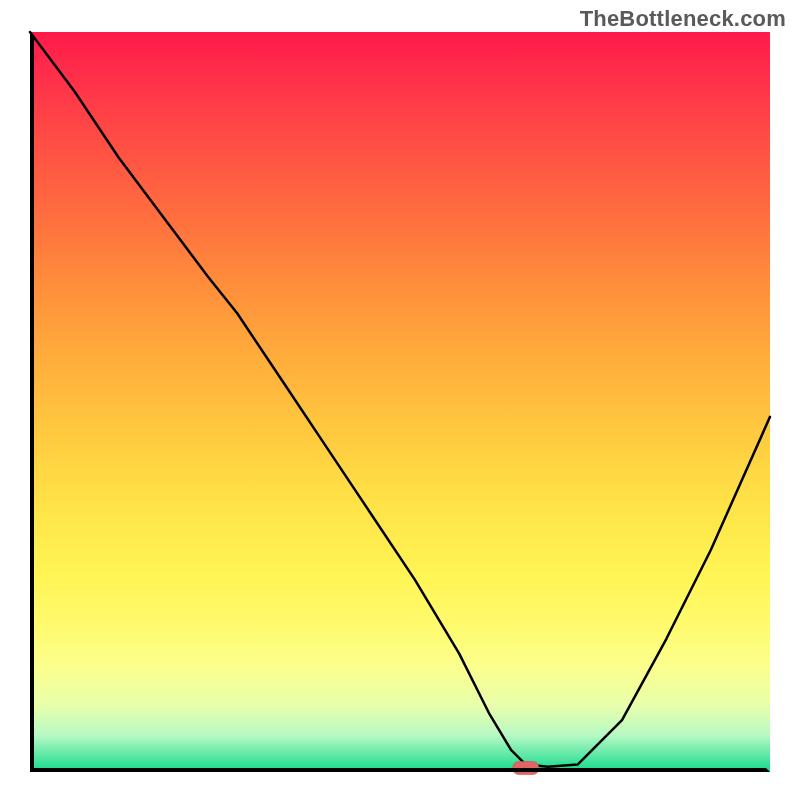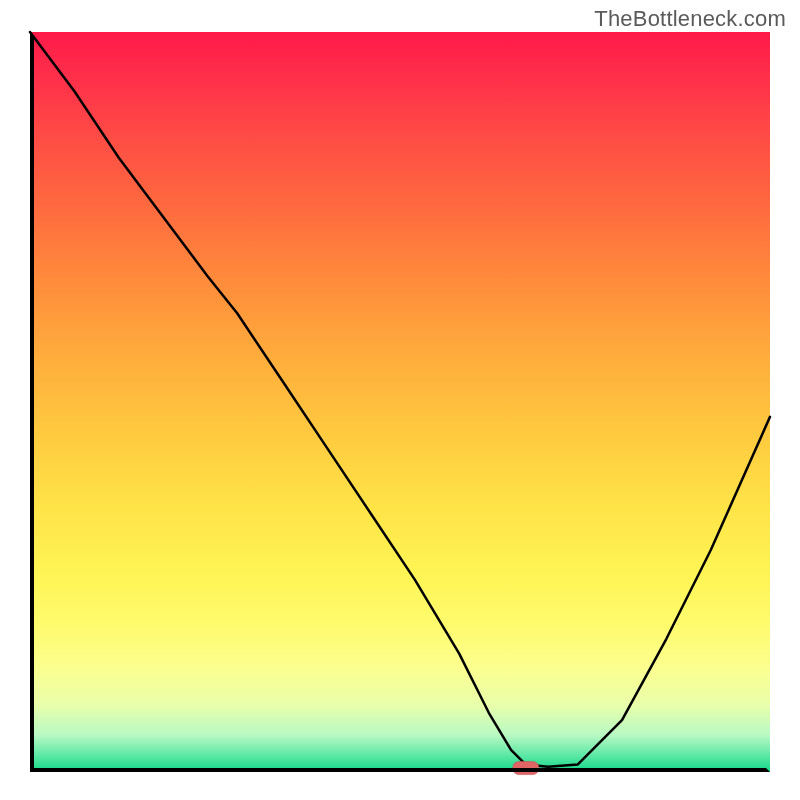--- a/index.html
+++ b/index.html
@@ -15,21 +15,21 @@
     position: relative;
     width: 800px;
     height: 800px;
   }
   .watermark {
     position: absolute;
     top: 6px;
     right: 14px;
     color: #5a5a5a;
     font-size: 22px;
-    font-weight: 400;
+    font-weight: 700;
     letter-spacing: 0.2px;
     z-index: 5;
   }
   .plot-area {
     position: absolute;
     left: 30px;
     top: 32px;
     width: 740px;
     height: 740px;
   }

